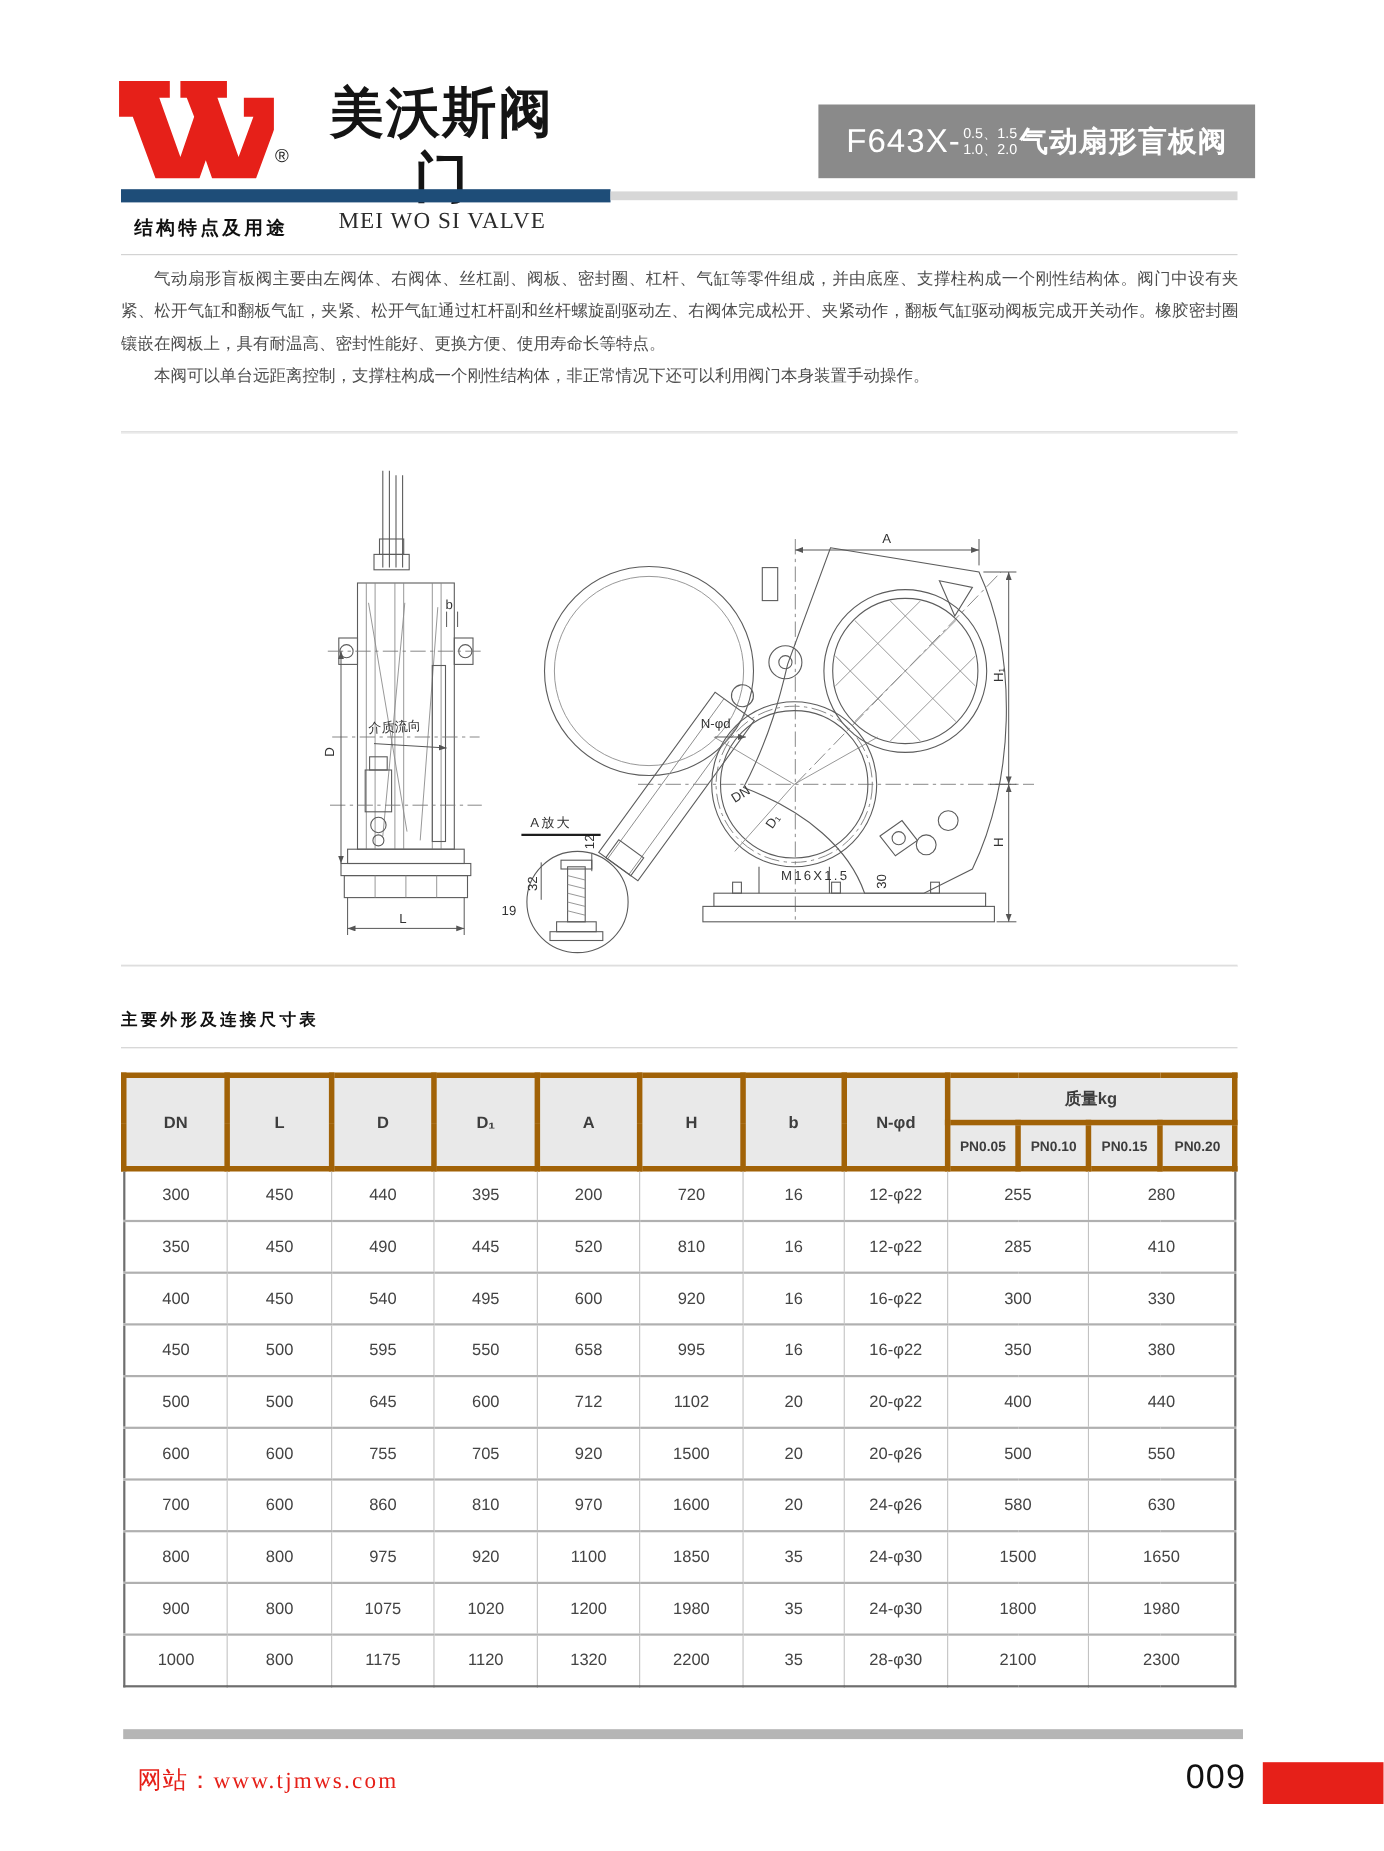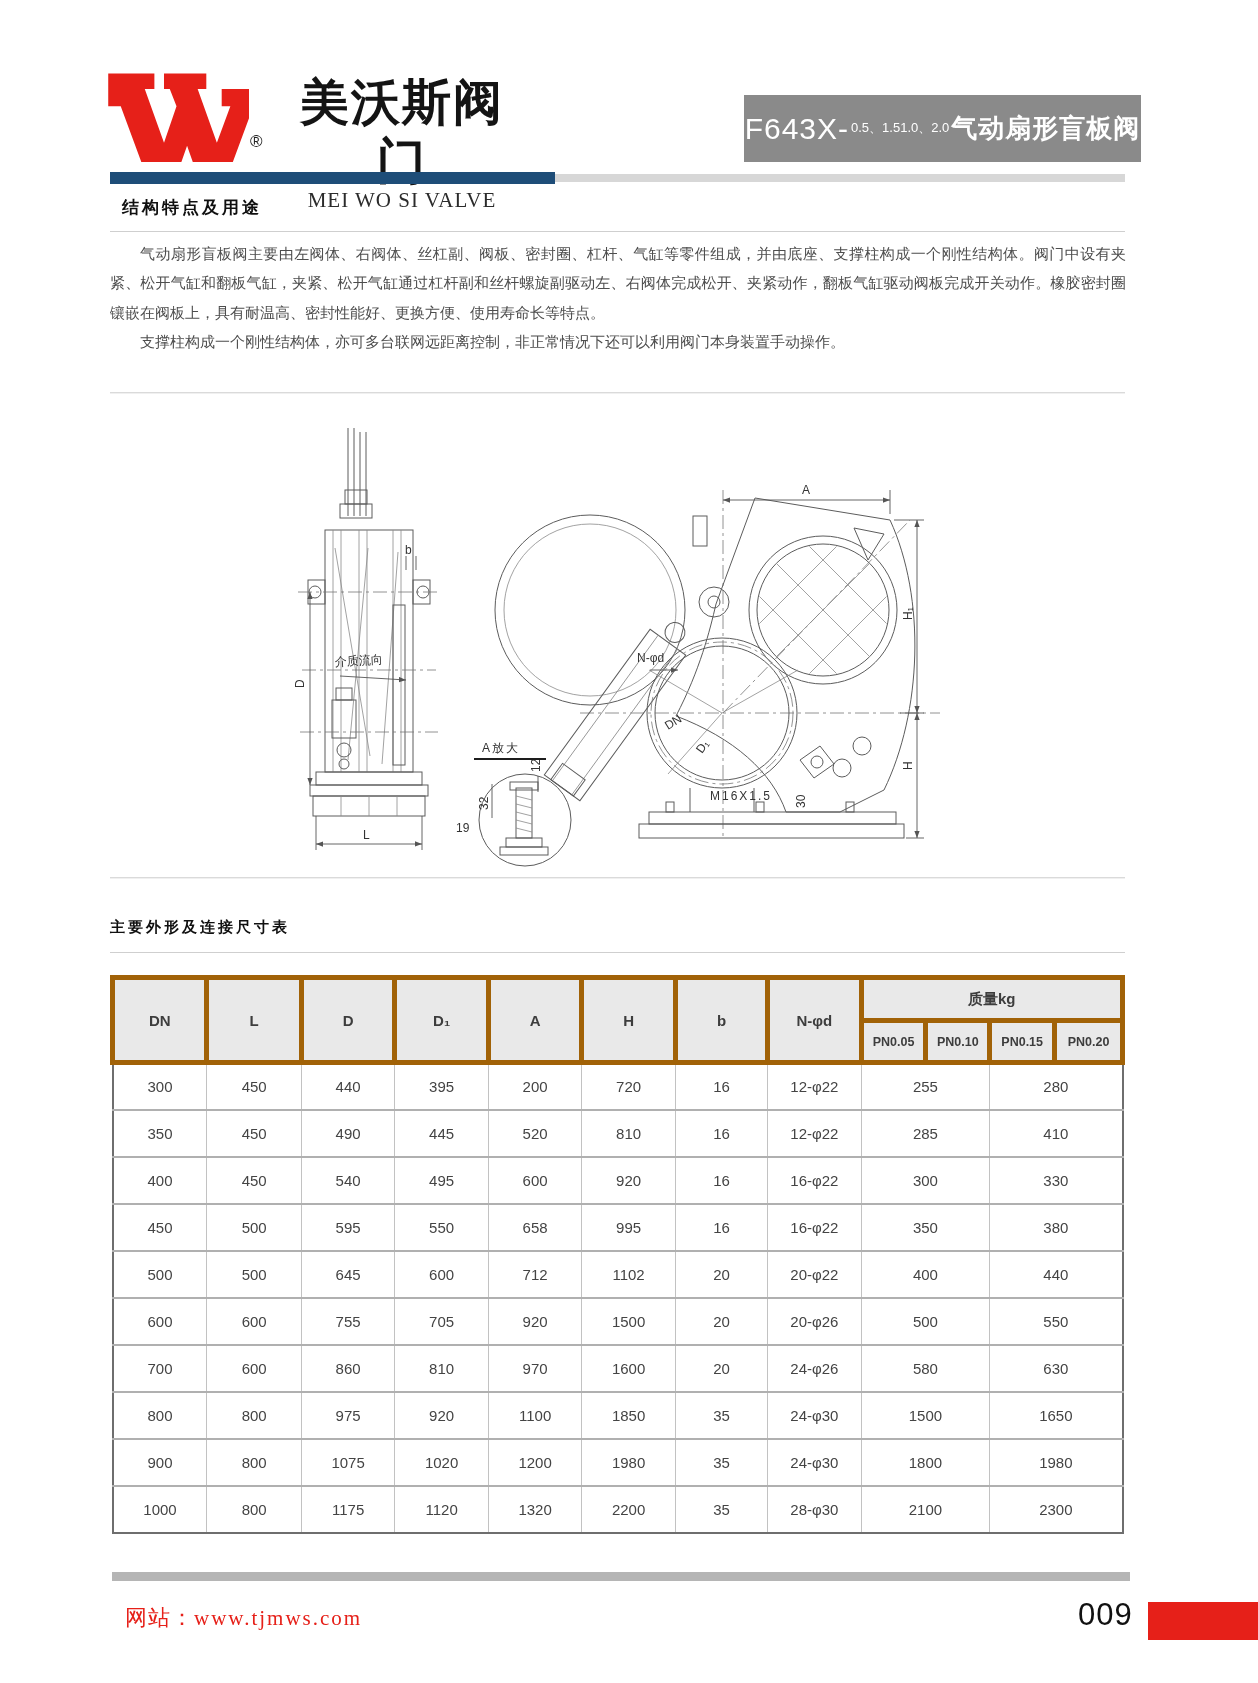--- a/index.html
+++ b/index.html
@@ -12,21 +12,21 @@
 
   
   .logo-mark{position:absolute;left:104px;top:62px;}
   .reg-mark{position:absolute;left:250px;top:132px;font-size:17px;color:#222;}
   .logo-text{position:absolute;left:282px;top:64px;width:240px;text-align:center;margin-top:10px;}
   .logo-cn{font-family:"Liberation Serif","DejaVu Serif",serif;font-weight:bold;font-size:49px;letter-spacing:2px;color:#141414;line-height:1.2;}
   .logo-en{font-family:"Liberation Serif","DejaVu Serif",serif;font-size:21px;letter-spacing:1px;color:#2b2b2b;margin-top:-4px;}
   .title-bar{position:absolute;left:744px;top:95px;width:397px;height:67px;background:var(--bar-gray);
              color:#fff;display:flex;align-items:center;justify-content:center;}
   .title-model{font-size:30px;letter-spacing:1px;}
-  .title-stack{display:inline-flex;flex-direction:row;font-size:13px;line-height:1.15;margin:0 2px;}
+  .title-stack{display:inline-flex;flex-direction:column;font-size:13px;line-height:1.15;margin:0 2px;}
   .title-product{font-size:26px;font-weight:bold;letter-spacing:1px;}
   .head-rule{position:absolute;left:110px;top:172px;width:1015px;height:12px;display:flex;}
   .rule-blue{width:445px;height:12px;background:var(--brand-blue);}
   .rule-gray-seg{width:570px;height:8px;background:var(--rule-gray);margin-top:2px;}
 
   
   .sec-title{position:absolute;left:122px;top:196px;font-size:17px;font-weight:bold;color:#101010;letter-spacing:3px;}
   .sec-underline{position:absolute;left:110px;top:231px;width:1015px;height:1px;background:#cfcfcf;}
   .features-body{position:absolute;left:110px;top:239px;width:1016px;font-size:15px;line-height:1.95;color:#4d4d4d;}
   .features-body p{text-indent:2em;text-align:justify;}
@@ -87,21 +87,21 @@
 
   <div class="head-rule">
     <span class="rule-blue"></span>
     <span class="rule-gray-seg"></span>
   </div>
 
   <div class="sec-title">结构特点及用途</div>
   <div class="sec-underline"></div>
   <div class="features-body">
     <p>气动扇形盲板阀主要由左阀体、右阀体、丝杠副、阀板、密封圈、杠杆、气缸等零件组成，并由底座、支撑柱构成一个刚性结构体。阀门中设有夹紧、松开气缸和翻板气缸，夹紧、松开气缸通过杠杆副和丝杆螺旋副驱动左、右阀体完成松开、夹紧动作，翻板气缸驱动阀板完成开关动作。橡胶密封圈镶嵌在阀板上，具有耐温高、密封性能好、更换方便、使用寿命长等特点。</p>
-    <p>支撑柱构成一个刚性结构体，亦可多台联网远距离控制，非正常情况下还可以利用阀门本身装置手动操作。</p>
+    <p>本阀可以单台远距离控制，支撑柱构成一个刚性结构体，非正常情况下还可以利用阀门本身装置手动操作。</p>
   </div>
 
   <div class="divider d1"></div>
 
   <svg class="drawing" width="1015" height="450" viewBox="0 0 1015 450">
     <defs>
       <marker id="ar" markerWidth="9" markerHeight="8" refX="8" refY="3" orient="auto-start-reverse">
         <path d="M0,0 L8,3 L0,6 Z" fill="#555"></path>
       </marker>
       <clipPath id="latticeClip">

